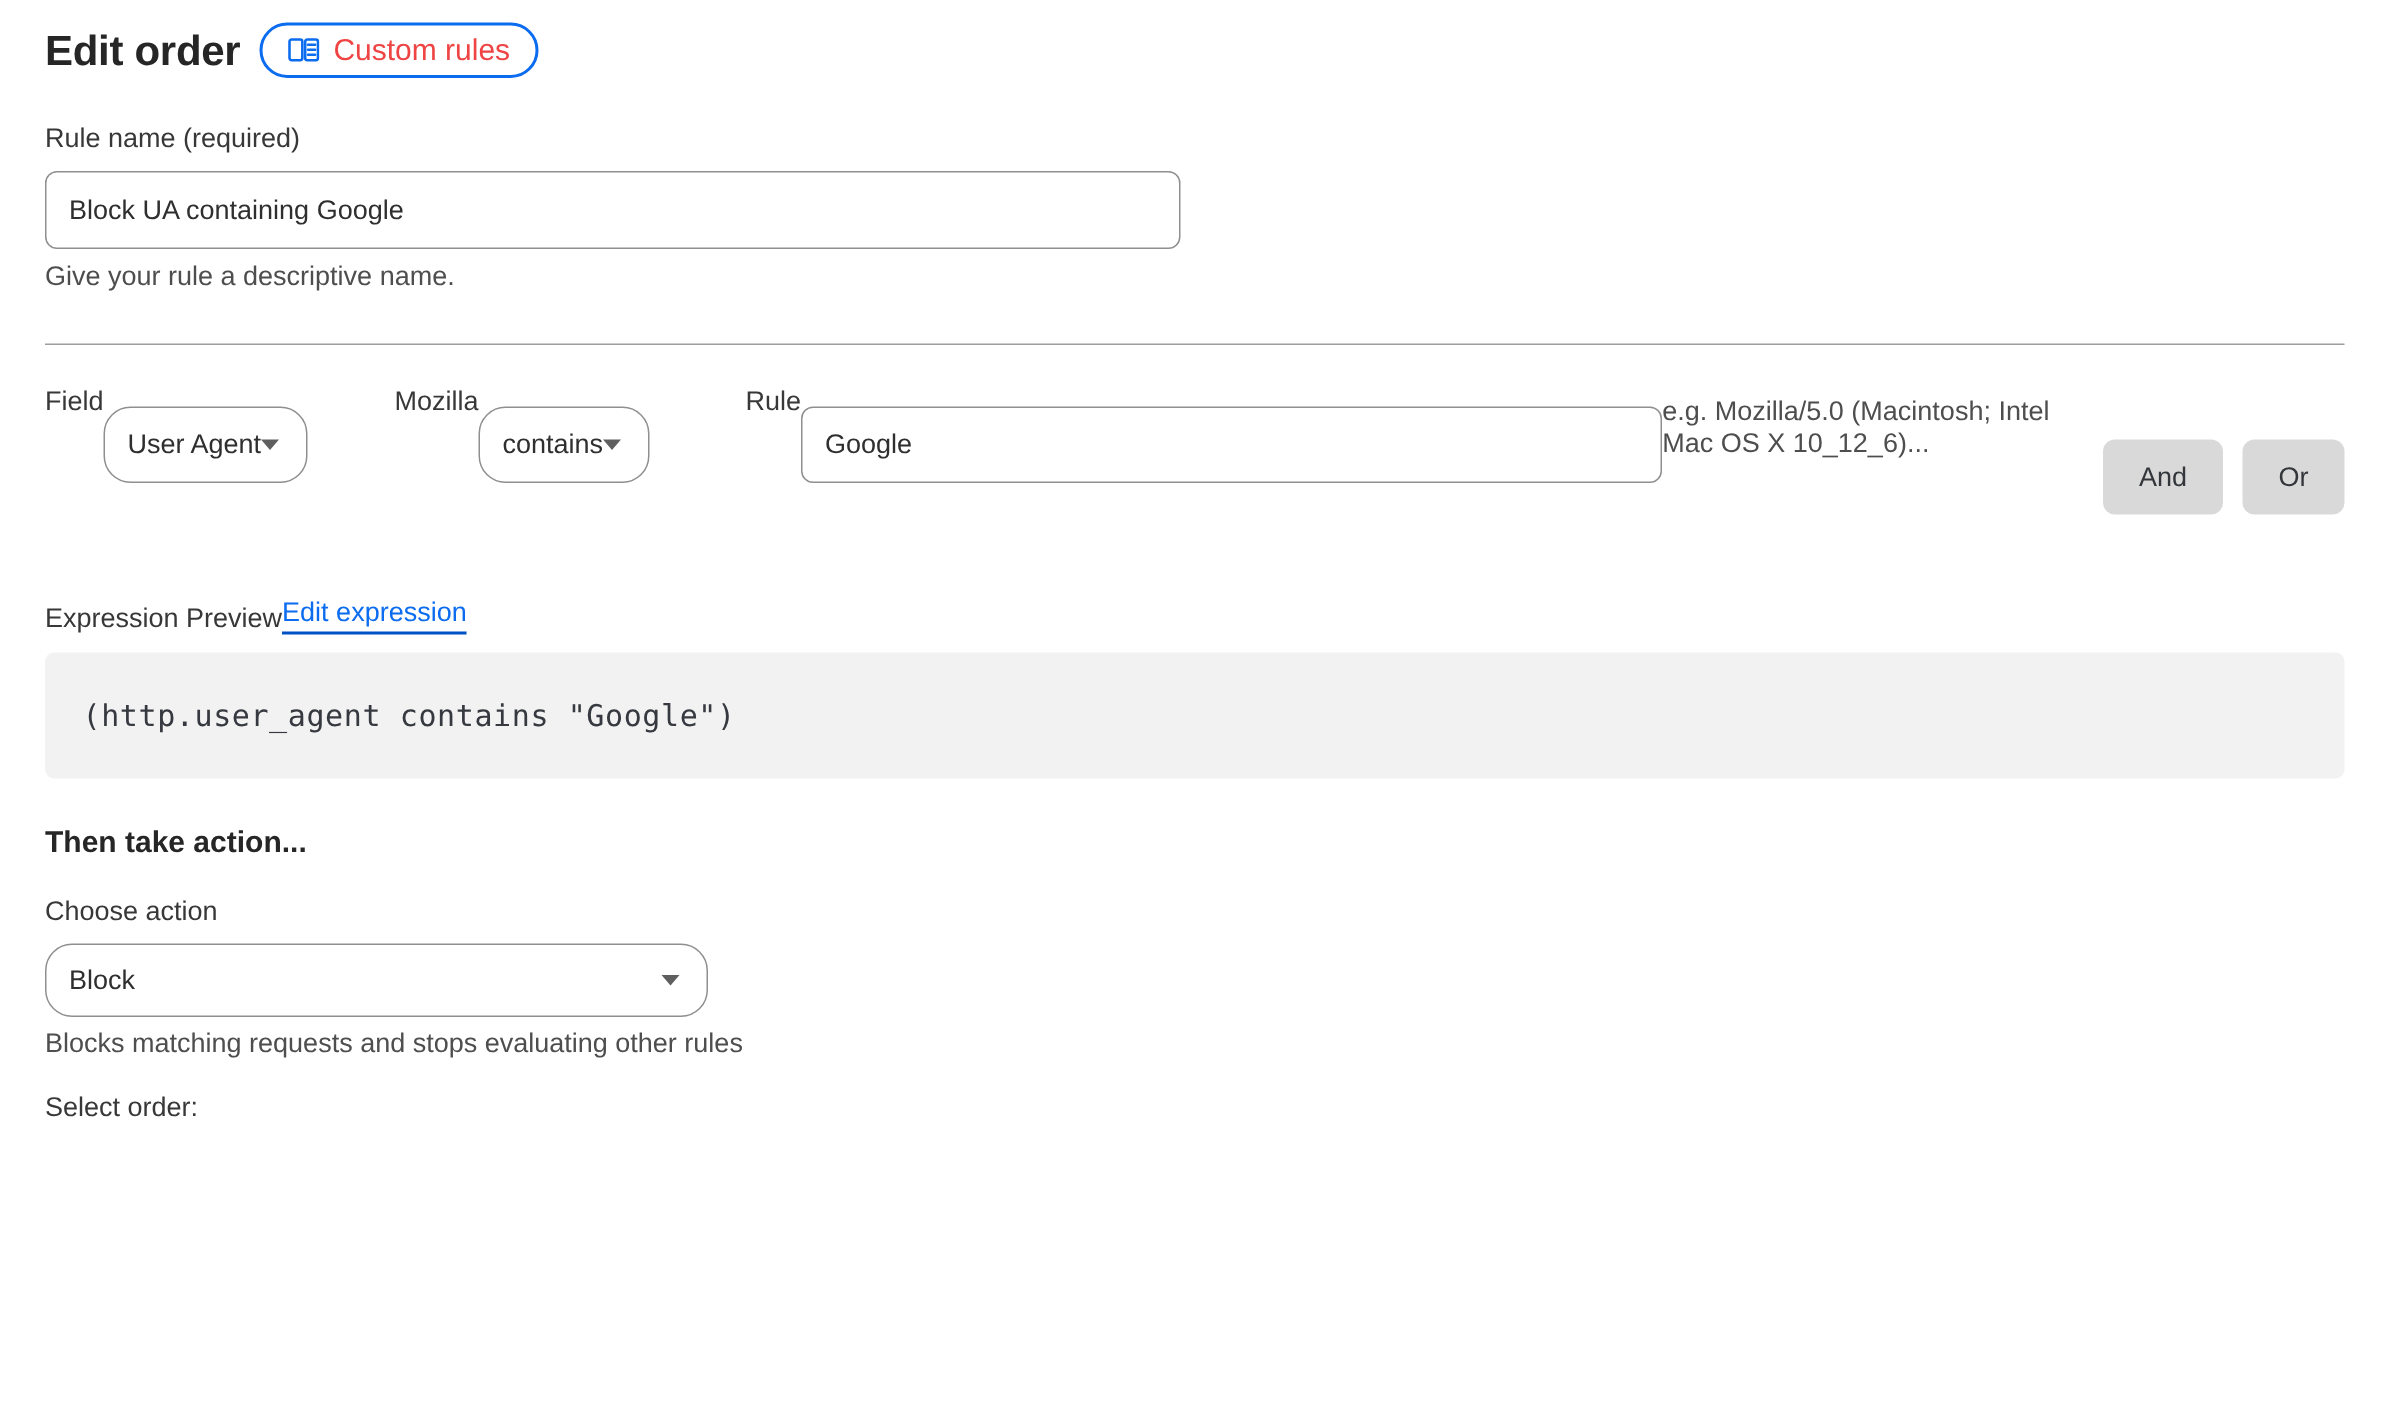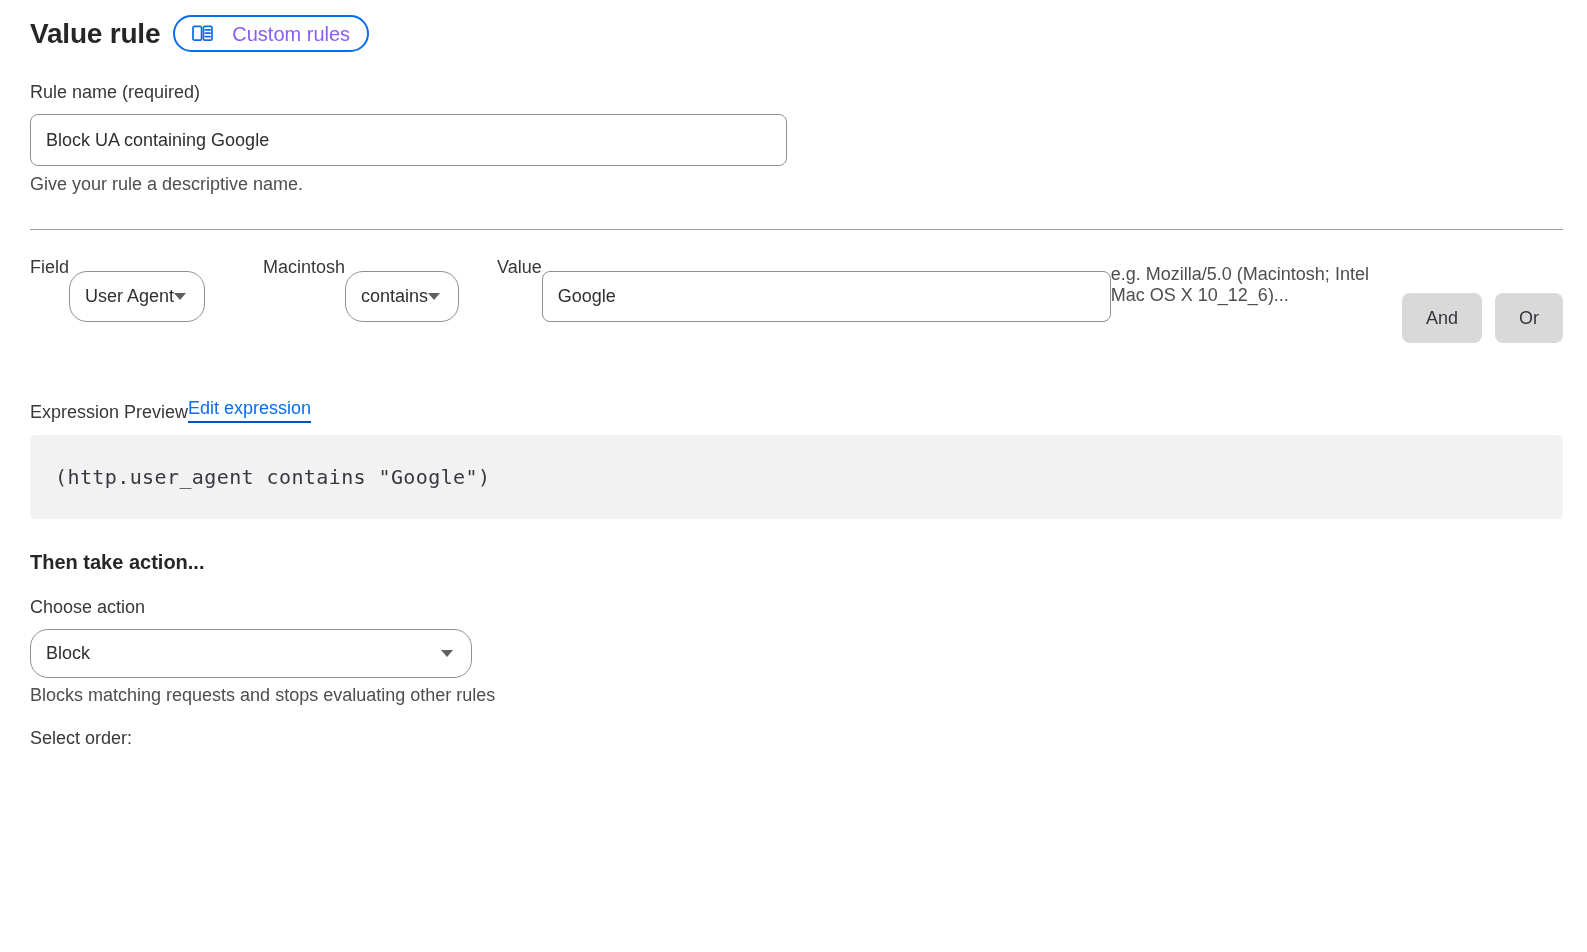--- a/index.html
+++ b/index.html
@@ -9,24 +9,24 @@
     font-family: "Liberation Sans", "DejaVu Sans", sans-serif;
     color: #2f2f2f;
     overflow: hidden;
   }
   .container { padding: 15px 24px 0 30px; }
 
   
   .header-row { display: flex; align-items: center; gap: 13px; }
   .page-title { font-size: 28px; font-weight: 700; color: #262626; line-height: 36px; letter-spacing: -0.2px; }
   .pill-btn {
-    display: inline-flex; align-items: center; gap: 19px;
+    display: inline-flex; align-items: center; gap: 9px;
     height: 37px; padding: 0 17px;
     border: 2px solid #0b6cf0; border-radius: 19px;
-    background: #fff; color: #8b5cf6; font-size: 20px;
+    background: #fff; color: #ef4444; font-size: 20px;
     font-family: inherit; cursor: pointer; line-height: 1;
   }
 
   
   .field-label { font-size: 18px; color: #383838; line-height: 21px; }
   .help-text { font-size: 18px; color: #4e4e4e; line-height: 21px; }
   .text-input {
     display: block; height: 52px; width: 757px;
     border: 1px solid #8f8f8f; border-radius: 8px;
     padding: 0 15px; font-size: 18px; color: #2f2f2f;
@@ -90,21 +90,21 @@
   .place-heading { margin-top: 48px; }
   .order-label { margin-top: 22px; }
   .order-select { margin-top: 11px; width: 466px; height: 49px; }
 </style>
 </head>
 <body>
 
 <div class="container">
 
   <div class="header-row">
-    <h1 class="page-title">Value rule</h1>
+    <h1 class="page-title">Edit order</h1>
     <button class="pill-btn">
       <span style="display:inline-flex;">
         <svg width="21" height="19" viewBox="0 0 22 20" fill="none" stroke="#0b6cf0" stroke-width="1.8" stroke-linecap="round">
           <rect x="1" y="2.5" width="9" height="14.5" rx="1.5"></rect>
           <rect x="12" y="2.5" width="9" height="14.5" rx="1.5"></rect>
           <line x1="14" y1="6.2" x2="19" y2="6.2"></line>
           <line x1="14" y1="9.7" x2="19" y2="9.7"></line>
           <line x1="14" y1="13.2" x2="19" y2="13.2"></line>
         </svg>
       </span>
@@ -121,29 +121,29 @@
   <div class="condition-row">
     <div class="cond-col col-field">
       <div class="field-label">Field</div>
       <div class="select-box">
         <span>User Agent</span>
         <span class="caret"></span>
       </div>
     </div>
 
     <div class="cond-col col-operator">
-      <div class="field-label">Macintosh</div>
+      <div class="field-label">Mozilla</div>
       <div class="select-box">
         <span>contains</span>
         <span class="caret"></span>
       </div>
     </div>
 
     <div class="cond-col col-value">
-      <div class="field-label">Value</div>
+      <div class="field-label">Rule</div>
       <input class="text-input" type="text" value="Google" style="">
       <div class="help-text value-help">e.g. Mozilla/5.0 (Macintosh; Intel Mac OS X 10_12_6)...</div>
     </div>
 
     <div class="andor-wrap">
       <button class="gray-btn">And</button>
       <button class="gray-btn">Or</button>
     </div>
   </div>
 

